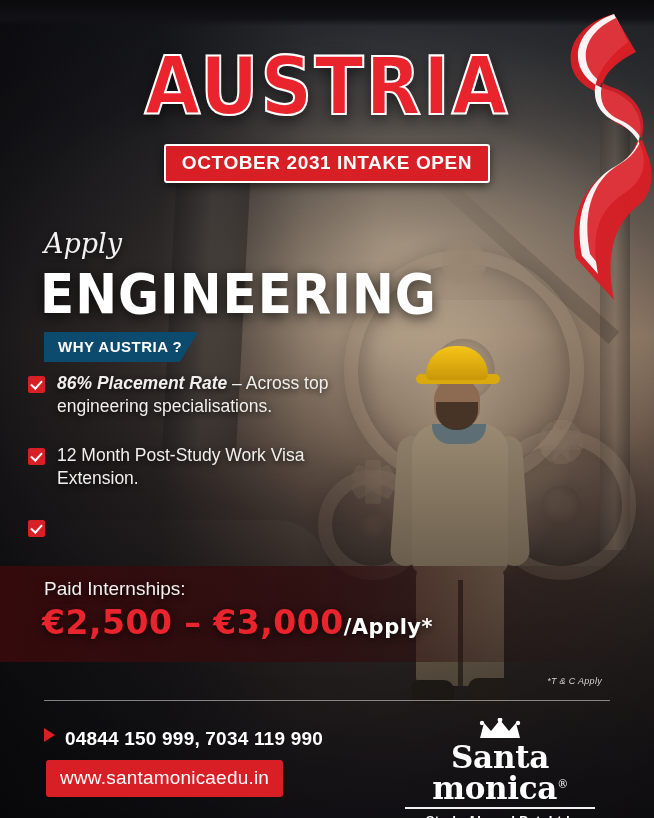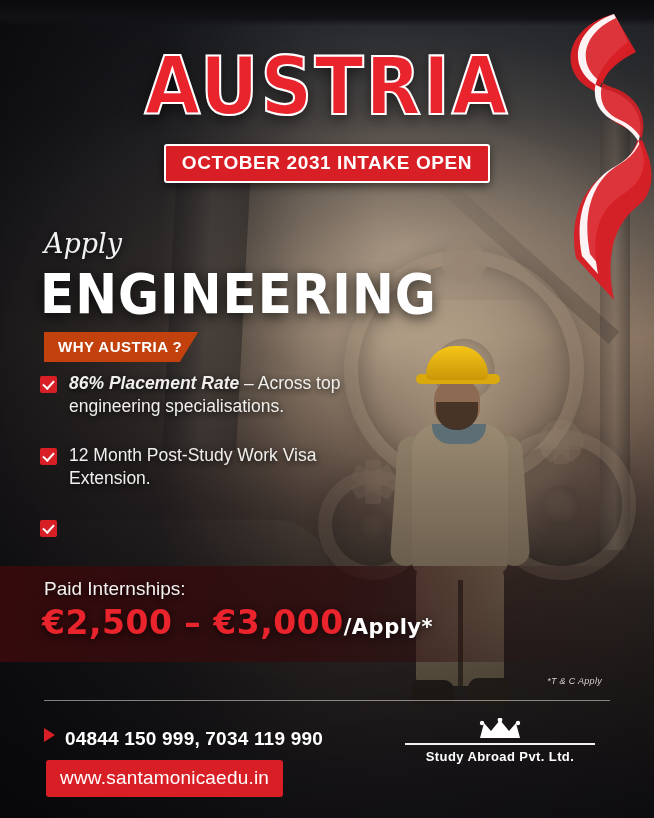--- a/index.html
+++ b/index.html
@@ -190,32 +190,32 @@
     letter-spacing: 1px;
     color: #ffffff;
     text-shadow: 0 3px 12px rgba(0,0,0,0.75);
     transform: scaleY(1.1);
     transform-origin: left top;
   }
 
   
   .why-tag {
     position: absolute; left: 44px; top: 332px;
-    background: #c2410c;
+    background: #0c4a6e;
     color: #fff;
     font-weight: 700;
     font-size: 15px;
     letter-spacing: 0.5px;
     padding: 6px 16px 7px 14px;
     clip-path: polygon(0 0, 100% 0, 88% 100%, 0 100%);
     box-shadow: 0 2px 8px rgba(0,0,0,0.5);
   }
 
   
-  .bullets { position: absolute; left: 40px; top: 372px; width: 350px; }
+  .bullets { position: absolute; left: 28px; top: 372px; width: 350px; }
   .bullet { display: flex; align-items: flex-start; margin-bottom: 26px; }
   .check {
     flex: 0 0 auto;
     width: 17px; height: 17px;
     background: #d81f26;
     margin-right: 12px; margin-top: 4px;
     position: relative;
     border-radius: 2px;
   }
   .check::after {
@@ -435,18 +435,21 @@
 
     <div class="website">www.santamonicaedu.in</div>
 
     <div class="logo">
       <svg class="crown" width="44" height="22" viewBox="0 0 44 22">
         <path d="M2 20 L6 5 L13 13 L22 2 L31 13 L38 5 L42 20 Z" fill="#ffffff"></path>
         <circle cx="22" cy="2" r="2.4" fill="#ffffff"></circle>
         <circle cx="4" cy="5" r="2.2" fill="#ffffff"></circle>
         <circle cx="40" cy="5" r="2.2" fill="#ffffff"></circle>
       </svg>
+      <div class="logo-name">
+        <span>Santa monica</span><span class="reg">®</span>
+      </div>
       <div class="logo-rule"></div>
       <div class="logo-sub">Study Abroad Pvt. Ltd.</div>
     </div>
 
   </div>
 </div>
 
 </body></html>

